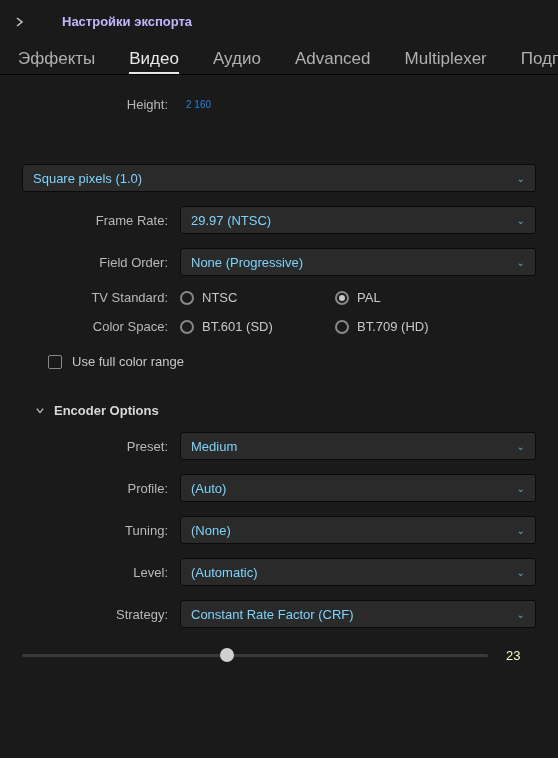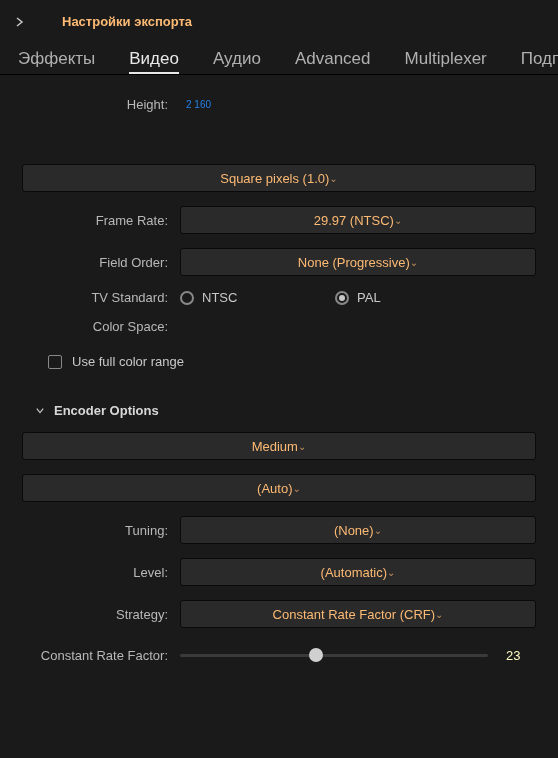--- a/index.html
+++ b/index.html
@@ -17,21 +17,21 @@
     align-items: center;
     gap: 10px;
     padding: 14px 16px 8px 16px;
   }
   .chev {
     width: 8px; height: 8px;
     display: inline-flex;
     align-items: center; justify-content: center;
     color: #c8c8c8;
   }
-  .title { font-weight: 600; color: #fdba74; padding-left: 28px; }
+  .title { font-weight: 600; color: #c4b5fd; padding-left: 28px; }
   .tabs {
     display: flex;
     gap: 34px;
     padding: 12px 18px 0 18px;
     border-bottom: 1px solid #000;
     height: 38px;
   }
   .tab {
     color: #b0b0b0;
     padding-bottom: 8px;
@@ -64,23 +64,23 @@
     cursor: ew-resize;
   }
   .dropdown {
     flex: 1;
     background: #2a2a2a;
     border: 1px solid #0a0a0a;
     border-radius: 3px;
     height: 28px;
     display: flex;
     align-items: center;
-    justify-content: center;
+    justify-content: space-between;
     padding: 0 10px;
-    color: #fdba74;
+    color: #7dd3fc;
     cursor: pointer;
     font-size: 13px;
   }
   .dropdown .dd-chev {
     opacity: .7;
     font-size: 10px;
   }
   .radios {
     flex: 1;
     display: flex;
@@ -228,44 +228,56 @@
       </div>
       <div class="radio-opt">
         <span class="radio-circle selected"></span>
         <span>PAL</span>
       </div>
     </div>
   </div>
 
   <div class="row">
     <span class="label">Color Space:</span>
+    <div class="radios">
+      <div class="radio-opt">
+        <span class="radio-circle"></span>
+        <span>BT.601 (SD)</span>
+      </div>
+      <div class="radio-opt">
+        <span class="radio-circle"></span>
+        <span>BT.709 (HD)</span>
+      </div>
+    </div>
   </div>
 
   <div class="checkbox-row">
     <span class="checkbox"></span>
     <span>Use full color range</span>
   </div>
 
   <div class="section-header">
     <span class="chev tiny-chev-down">
       <svg width="10" height="8" viewBox="0 0 10 8">
           <path d="M1 1 L5 6 L9 1" fill="none" stroke="#c8c8c8" stroke-width="1.5"></path>
         </svg>
     </span>
     <span>Encoder Options</span>
   </div>
 
   <div class="row">
+    <span class="label">Preset:</span>
     <div class="dropdown">
       <span>Medium</span>
       <span class="dd-chev">⌄</span>
     </div>
   </div>
 
   <div class="row">
+    <span class="label">Profile:</span>
     <div class="dropdown">
       <span>(Auto)</span>
       <span class="dd-chev">⌄</span>
     </div>
   </div>
 
   <div class="row">
     <span class="label">Tuning:</span>
     <div class="dropdown">
       <span>(None)</span>
@@ -283,21 +295,20 @@
 
   <div class="row">
     <span class="label">Strategy:</span>
     <div class="dropdown">
       <span>Constant Rate Factor (CRF)</span>
       <span class="dd-chev">⌄</span>
     </div>
   </div>
 
   <div class="slider-row">
-    <span class="label">Constant Rate Factor:</span>
     <div class="slider-track">
       <div class="track-line"></div>
       <div class="track-thumb"></div>
     </div>
     <span class="slider-val">23</span>
   </div>
 
 </div>
 
 </body></html>

